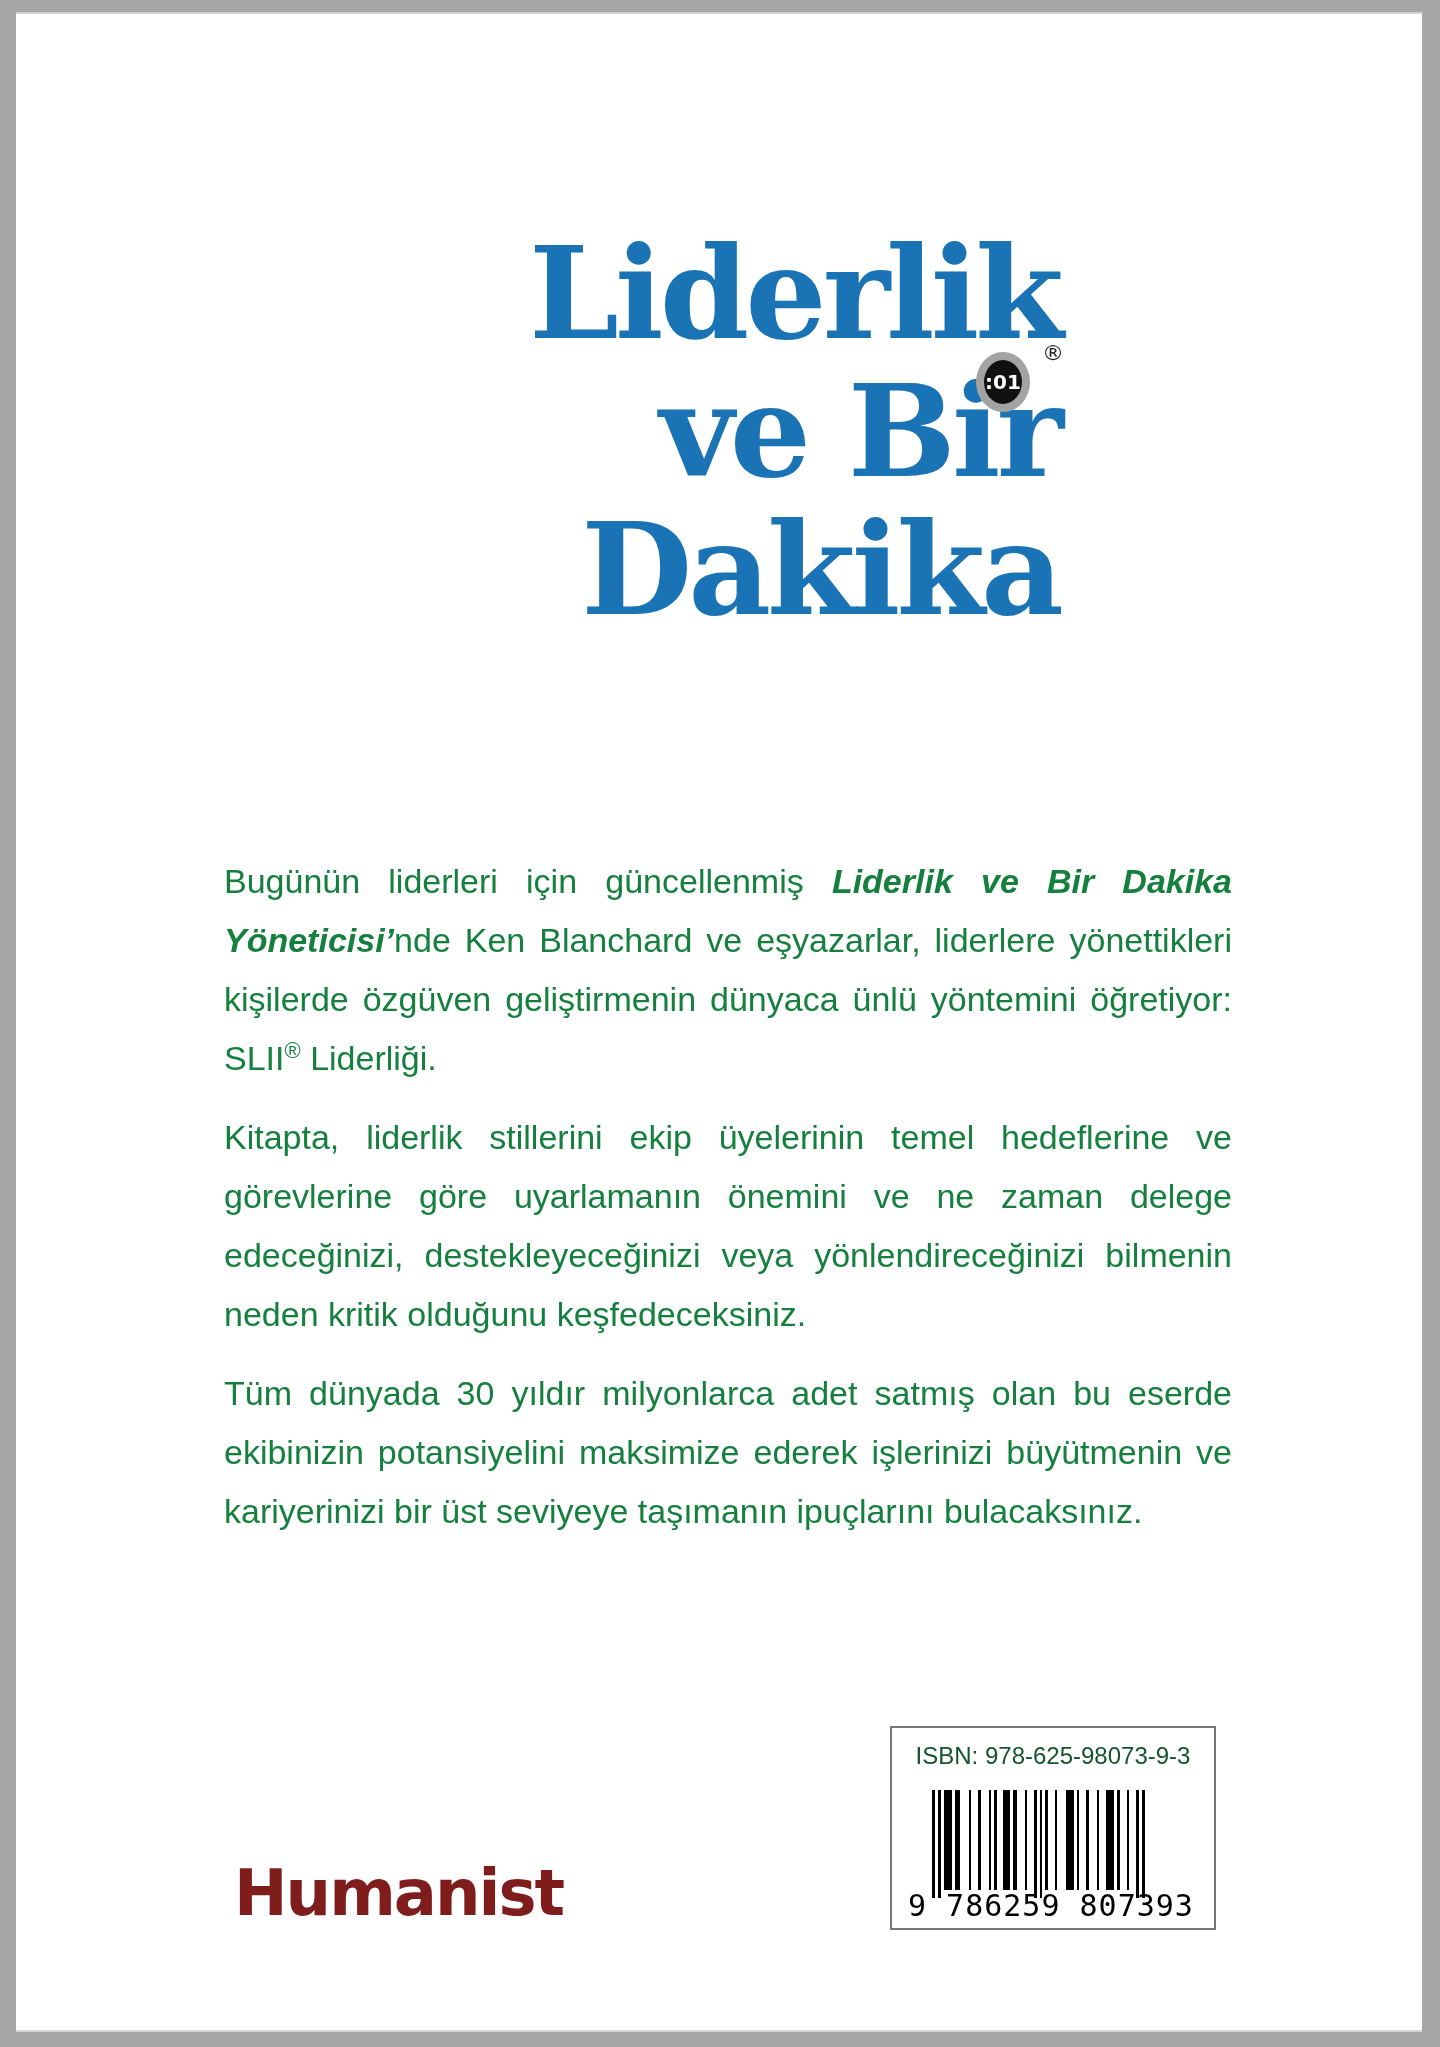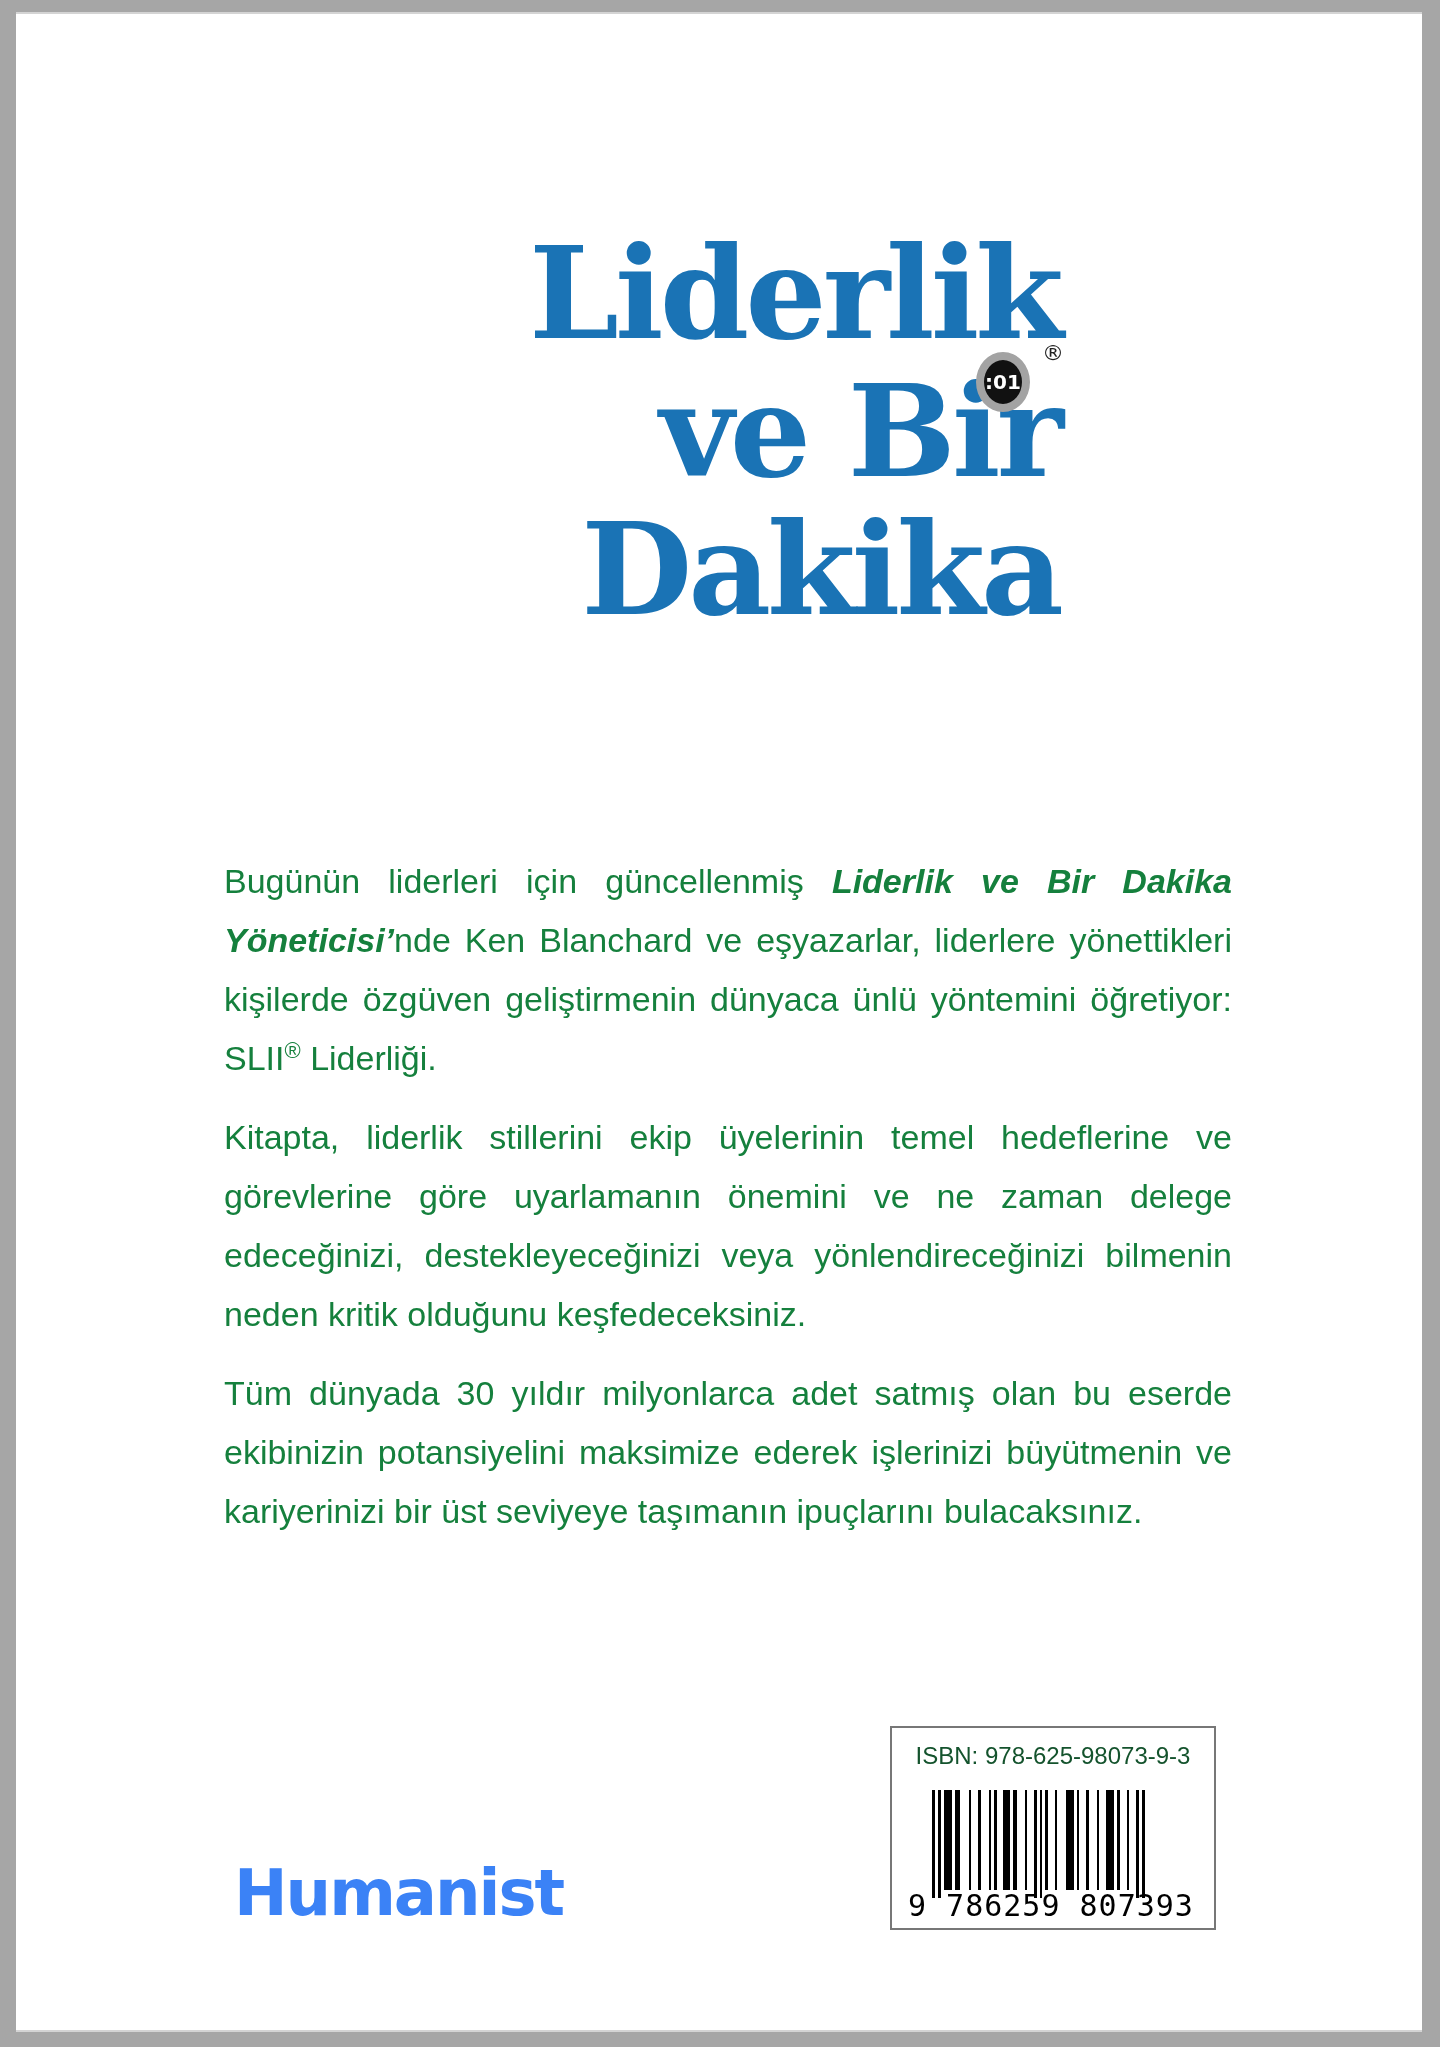--- a/index.html
+++ b/index.html
@@ -65,21 +65,21 @@
   }
   .body-text p { margin: 0 0 20px 0; }
   .body-text b { font-style: italic; font-weight: bold; }
   .body-text sup { font-size: 22px; line-height: 0; }
   .publisher {
     position: absolute;
     left: 218px; top: 1842px;
     font-family: "DejaVu Sans", sans-serif;
     font-weight: bold;
     font-size: 64px;
-    color: #3b82f6;
+    color: #7f1d1d;
     letter-spacing: -2px;
   }
   .isbn-box {
     position: absolute;
     left: 874px; top: 1712px;
     width: 322px; height: 200px;
     border: 2px solid #777;
     background: #fff;
   }
   .isbn-label {

